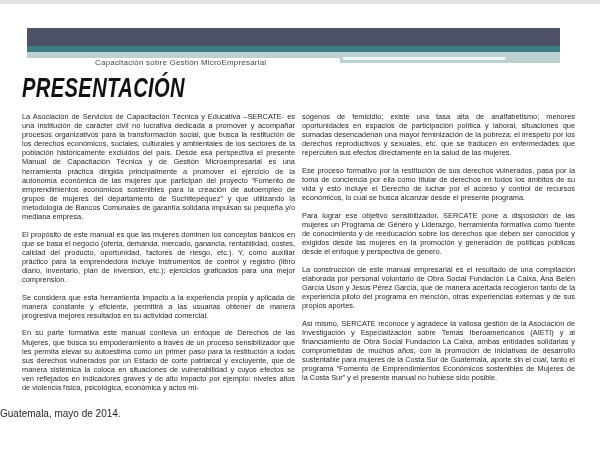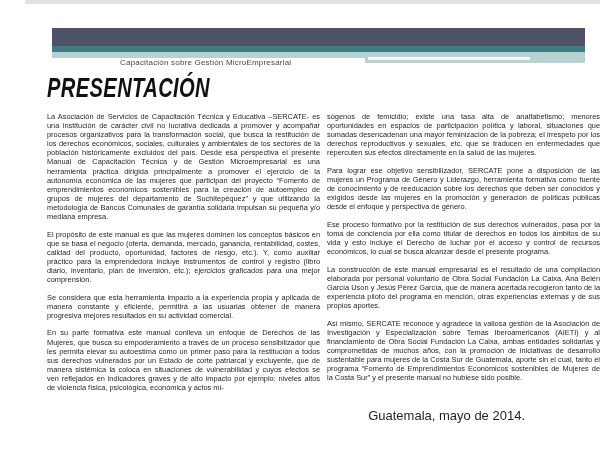--- a/index.html
+++ b/index.html
@@ -3,21 +3,21 @@
 <meta charset="utf-8">
 <style>
   html, body { margin: 0; padding: 0; }
   body {
     width: 600px; height: 469px;
     background: #ffffff;
     font-family: "Liberation Sans", sans-serif;
     overflow: hidden;
     position: relative;
   }
-  .page { position: absolute; inset: 0; background: #ffffff; margin-left: 25px; }
+  .page { position: absolute; inset: 0; background: #ffffff; }
 
   .top-strip {
     position: absolute; left: 0; top: 0; width: 600px; height: 4px;
     background: #e2e2e2;
   }
 
   
   .bar-dark {
     position: absolute; left: 27px; top: 28px; width: 533px; height: 18px;
     background: var(--bar-dark, #4d5266);
@@ -60,22 +60,22 @@
   .col { width: 273px; }
   .col p {
     margin: 0 0 8.5px 0;
     font-size: 7.4px; line-height: 9.1px;
     text-align: justify;
     color: #1f1f1f;
   }
 
   .footer {
     position: absolute; left: 0; top: 408px; width: 500px;
-    text-align: right;
-    font-size: 13px; color: #1f1f1f;
+    text-align: left;
+    font-size: 10px; color: #1f1f1f;
   }
 </style>
 </head>
 <body>
 
 <div class="page">
 
   <div class="top-strip"></div>
 
   <div class="bar-dark"></div>
@@ -90,22 +90,22 @@
 
   <div class="columns">
     <div class="col">
       <p>La Asociación de Servicios de Capacitación Técnica y Educativa –SERCATE- es una institución de carácter civil no lucrativa dedicada a promover y acompañar procesos organizativos para la transformación social, que busca la restitución de los derechos económicos, sociales, culturales y ambientales de los sectores de la población históricamente excluidos del país. Desde esa perspectiva el presente Manual de Capacitación Técnica y de Gestión Microempresarial es una herramienta práctica dirigida principalmente a promover el ejercicio de la autonomía económica de las mujeres que participan del proyecto “Fomento de emprendimientos económicos sostenibles para la creación de autoempleo de grupos de mujeres del departamento de Suchitepéquez” y que utilizando la metodología de Bancos Comunales de garantía solidaria impulsan su pequeña y/o mediana empresa.</p>
       <p>El propósito de este manual es que las mujeres dominen los conceptos básicos en que se basa el negocio (oferta, demanda, mercado, ganancia, rentabilidad, costes, calidad del producto, oportunidad, factores de riesgo, etc.). Y, como auxiliar práctico para la emprendedora incluye instrumentos de control y registro (libro diario, inventario, plan de inversión, etc.); ejercicios graficados para una mejor comprensión.</p>
       <p>Se considera que esta herramienta impacto a la experiencia propia y aplicada de manera constante y eficiente, permitirá a las usuarias obtener de manera progresiva mejores resultados en su actividad comercial.</p>
       <p>En su parte formativa este manual conlleva un enfoque de Derechos de las Mujeres, que busca su empoderamiento a través de un proceso sensibilizador que les permita elevar su autoestima como un primer paso para la restitución a todos sus derechos vulnerados por un Estado de corte patriarcal y excluyente, que de manera sistémica la coloca en situaciones de vulnerabilidad y cuyos efectos se ven reflejados en indicadores graves y de alto impacto por ejemplo: niveles altos de violencia física, psicológica, económica y actos mi-</p>
     </div>
     <div class="col">
       <p>sógenos de femicidio; existe una tasa alta de analfabetismo; menores oportunidades en espacios de participación política y laboral, situaciones que sumadas desencadenan una mayor feminización de la pobreza; el irrespeto por los derechos reproductivos y sexuales, etc. que se traducen en enfermedades que repercuten sus efectos directamente en la salud de las mujeres.</p>
+      <p>Ese proceso formativo por la restitución de sus derechos vulnerados, pasa por la toma de conciencia por ella como titular de derechos en todos los ámbitos de su vida y esto incluye el Derecho de luchar por el acceso y control de recursos económicos, lo cual se busca alcanzar desde el presente programa.</p>
       <p>Para lograr ese objetivo sensibilizador, SERCATE pone a disposición de las mujeres un Programa de Género y Liderazgo, herramienta formativa como fuente de conocimiento y de reeducación sobre los derechos que deben ser conocidos y exigidos desde las mujeres en la promoción y generación de políticas públicas desde el enfoque y perspectiva de género.</p>
-      <p>Ese proceso formativo por la restitución de sus derechos vulnerados, pasa por la toma de conciencia por ella como titular de derechos en todos los ámbitos de su vida y esto incluye el Derecho de luchar por el acceso y control de recursos económicos, lo cual se busca alcanzar desde el presente programa.</p>
       <p>La construcción de este manual empresarial es el resultado de una compilación elaborada por personal voluntario de Obra Social Fundación La Caixa, Ana Belén García Uson y Jesús Pérez García, que de manera acertada recogieron tanto de la experiencia piloto del programa en mención, otras experiencias externas y de sus propios aportes.</p>
       <p>Así mismo, SERCATE reconoce y agradece la valiosa gestión de la Asociación de Investigación y Especialización sobre Temas Iberoamericanos (AIETI) y al financiamiento de Obra Social Fundación La Caixa, ambas entidades solidarias y comprometidas de muchos años, con la promoción de iniciativas de desarrollo sustentable para mujeres de la Costa Sur de Guatemala, aporte sin el cual, tanto el programa “Fomento de Emprendimientos Económicos sostenibles de Mujeres de la Costa Sur” y el presente manual no hubiese sido posible.</p>
     </div>
   </div>
 
   <div class="footer">Guatemala, mayo de 2014.</div>
 
 </div>
 
 </body></html>

